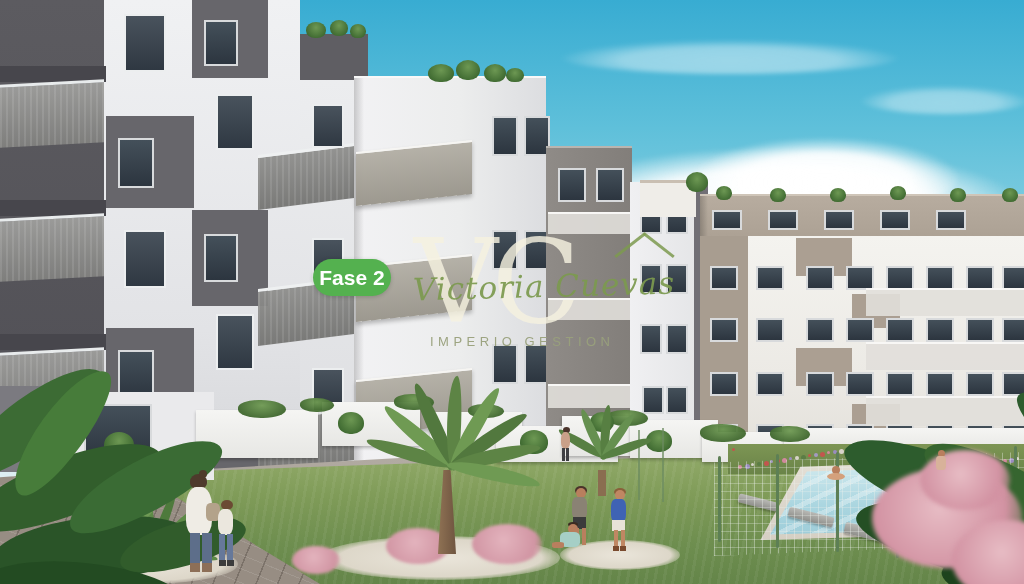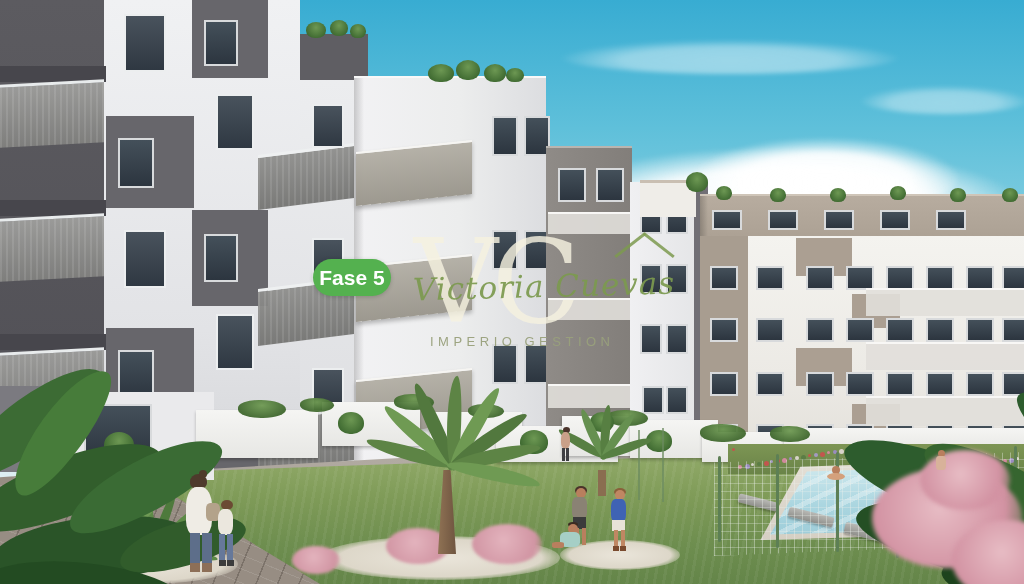--- a/index.html
+++ b/index.html
@@ -356,14 +356,14 @@
     </div>
 
   <div class="watermark">
     <div class="roof-left" style="background: rgb(124, 154, 79);"></div>
     <div class="roof-right" style="background: rgb(124, 154, 79);"></div>
     <div class="vc" style="color: rgb(246, 242, 224);">VC</div>
     <div class="script" style="color: rgb(124, 154, 79);">Victoria Cuevas</div>
     <div class="tagline" style="color: rgb(153, 161, 124);">IMPERIO GESTION</div>
   </div>
 
-  <div class="badge badge-f2" style="background: rgb(84, 177, 79); color: rgb(255, 255, 255);">Fase 5</div>
+  <div class="badge badge-f2" style="background: rgb(84, 177, 79); color: rgb(255, 255, 255);">Fase 2</div>
 </div>
 
 </body></html>

